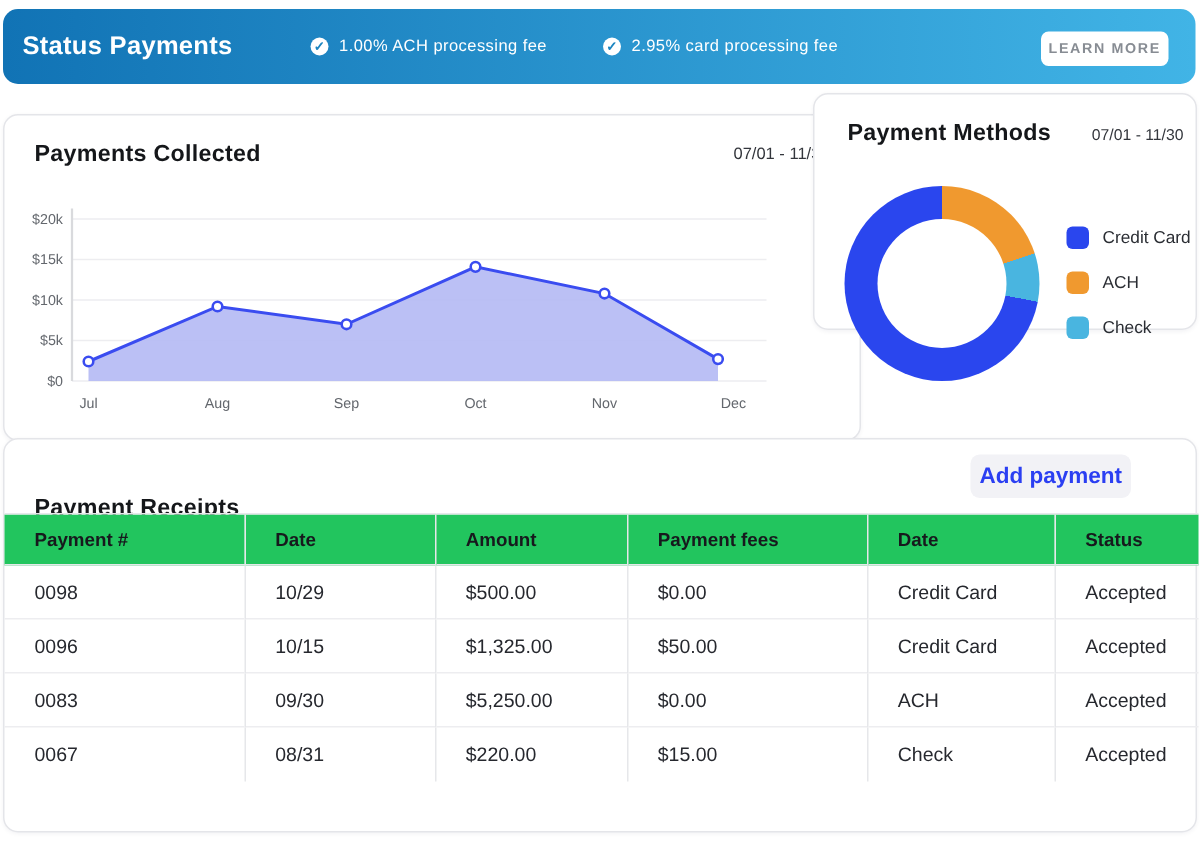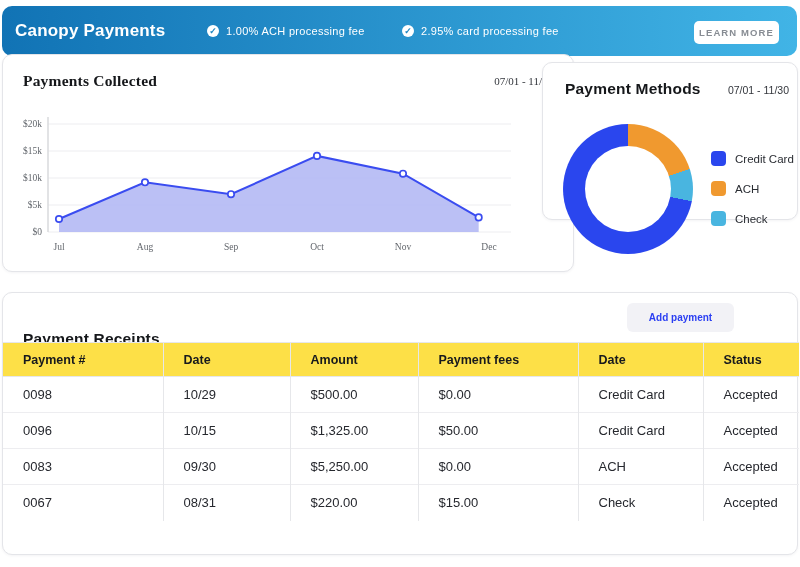--- a/index.html
+++ b/index.html
@@ -19,21 +19,21 @@
                 text-align:center; }
   .badge .blabel { color:#ffffff; font-size:11px; letter-spacing:.3px; }
   .learn-more { position:absolute; right:18px; top:15px; width:85px; height:23px;
                 background:#ffffff; border:none; border-radius:5px; color:#878c93;
                 font-family:"Liberation Sans",sans-serif; font-size:9.5px; font-weight:700;
                 letter-spacing:1.1px; cursor:pointer; }
 
   
   .card { position:absolute; background:#ffffff; border:1px solid #e4e5e9;
           border-radius:10px; box-shadow:0 1px 3px rgba(25,25,60,.05); }
-  .card-collected { left:2px; top:54px; width:572px; height:218px;font-family:Liberation Serif, serif; }
+  .card-collected { left:2px; top:76px; width:572px; height:218px; }
   .card-methods   { left:542px; top:62px; width:256px; height:158px; }
   .card-receipts  { left:2px; top:292px; width:796px; height:263px; }
   .card-title { position:absolute; font-size:15.5px; font-weight:700; color:#15171a;
                 letter-spacing:.2px; }
   .date-range { position:absolute; font-size:11px; color:#33363c; }
 
   
   #line-chart-svg { position:absolute; left:16px; top:56px; }
 
   
@@ -41,40 +41,40 @@
            border-radius:50%; }
   .donut-hole { position:absolute; left:22px; top:22px; width:86px; height:86px;
                 border-radius:50%; background:#ffffff; }
   .legend { position:absolute; left:168px; top:88px; display:flex;
             flex-direction:column; gap:15px; }
   .legend-item { display:flex; align-items:center; gap:9px; }
   .legend-swatch { width:15px; height:15px; border-radius:4px; }
   .legend-label { font-size:11.5px; color:#2a2d33; }
 
   
-  .add-payment { position:absolute; left:624px; top:10px; width:107px; height:29px;
+  .add-payment { position:absolute; left:644px; top:10px; width:107px; height:29px;
                  background:#f2f2f6; border:none; border-radius:6px; color:#2b3ff2;
-                 font-family:"Liberation Sans",sans-serif; font-size:10px;
+                 font-family:"Liberation Sans",sans-serif; font-size:15px;
                  font-weight:700; cursor:pointer; }
   table.receipts { position:absolute; left:0; top:49px; width:796px;
                    border-collapse:collapse; table-layout:fixed; }
-  table.receipts th { height:34px; background:#fde047; text-align:left;
+  table.receipts th { height:34px; background:#22c55e; text-align:left;
                       padding-left:20px; font-size:12.5px; font-weight:700;
                       color:#17191d; border-top:1px solid #e6e7ea;
                       border-bottom:1px solid #e6e7ea; }
   table.receipts td { height:36px; padding-left:20px; font-size:13px;
                       color:#26282e; border-top:1px solid #ededf0; }
   table.receipts th + th, table.receipts td + td { border-left:1px solid #e6e7ea; }
   td.pay-link { color:#444ae0; cursor:pointer; }
 </style>
 </head>
 <body>
 
 <div class="topbar">
-  <div class="topbar-title">Canopy Payments</div>
+  <div class="topbar-title">Status Payments</div>
 
   <div class="badge badge1">
     <span class="chk">✓</span>
     <span class="blabel">1.00% ACH processing fee</span>
   </div>
 
   <div class="badge badge2">
     <span class="chk">✓</span>
     <span class="blabel">2.95% card processing fee</span>
   </div>

